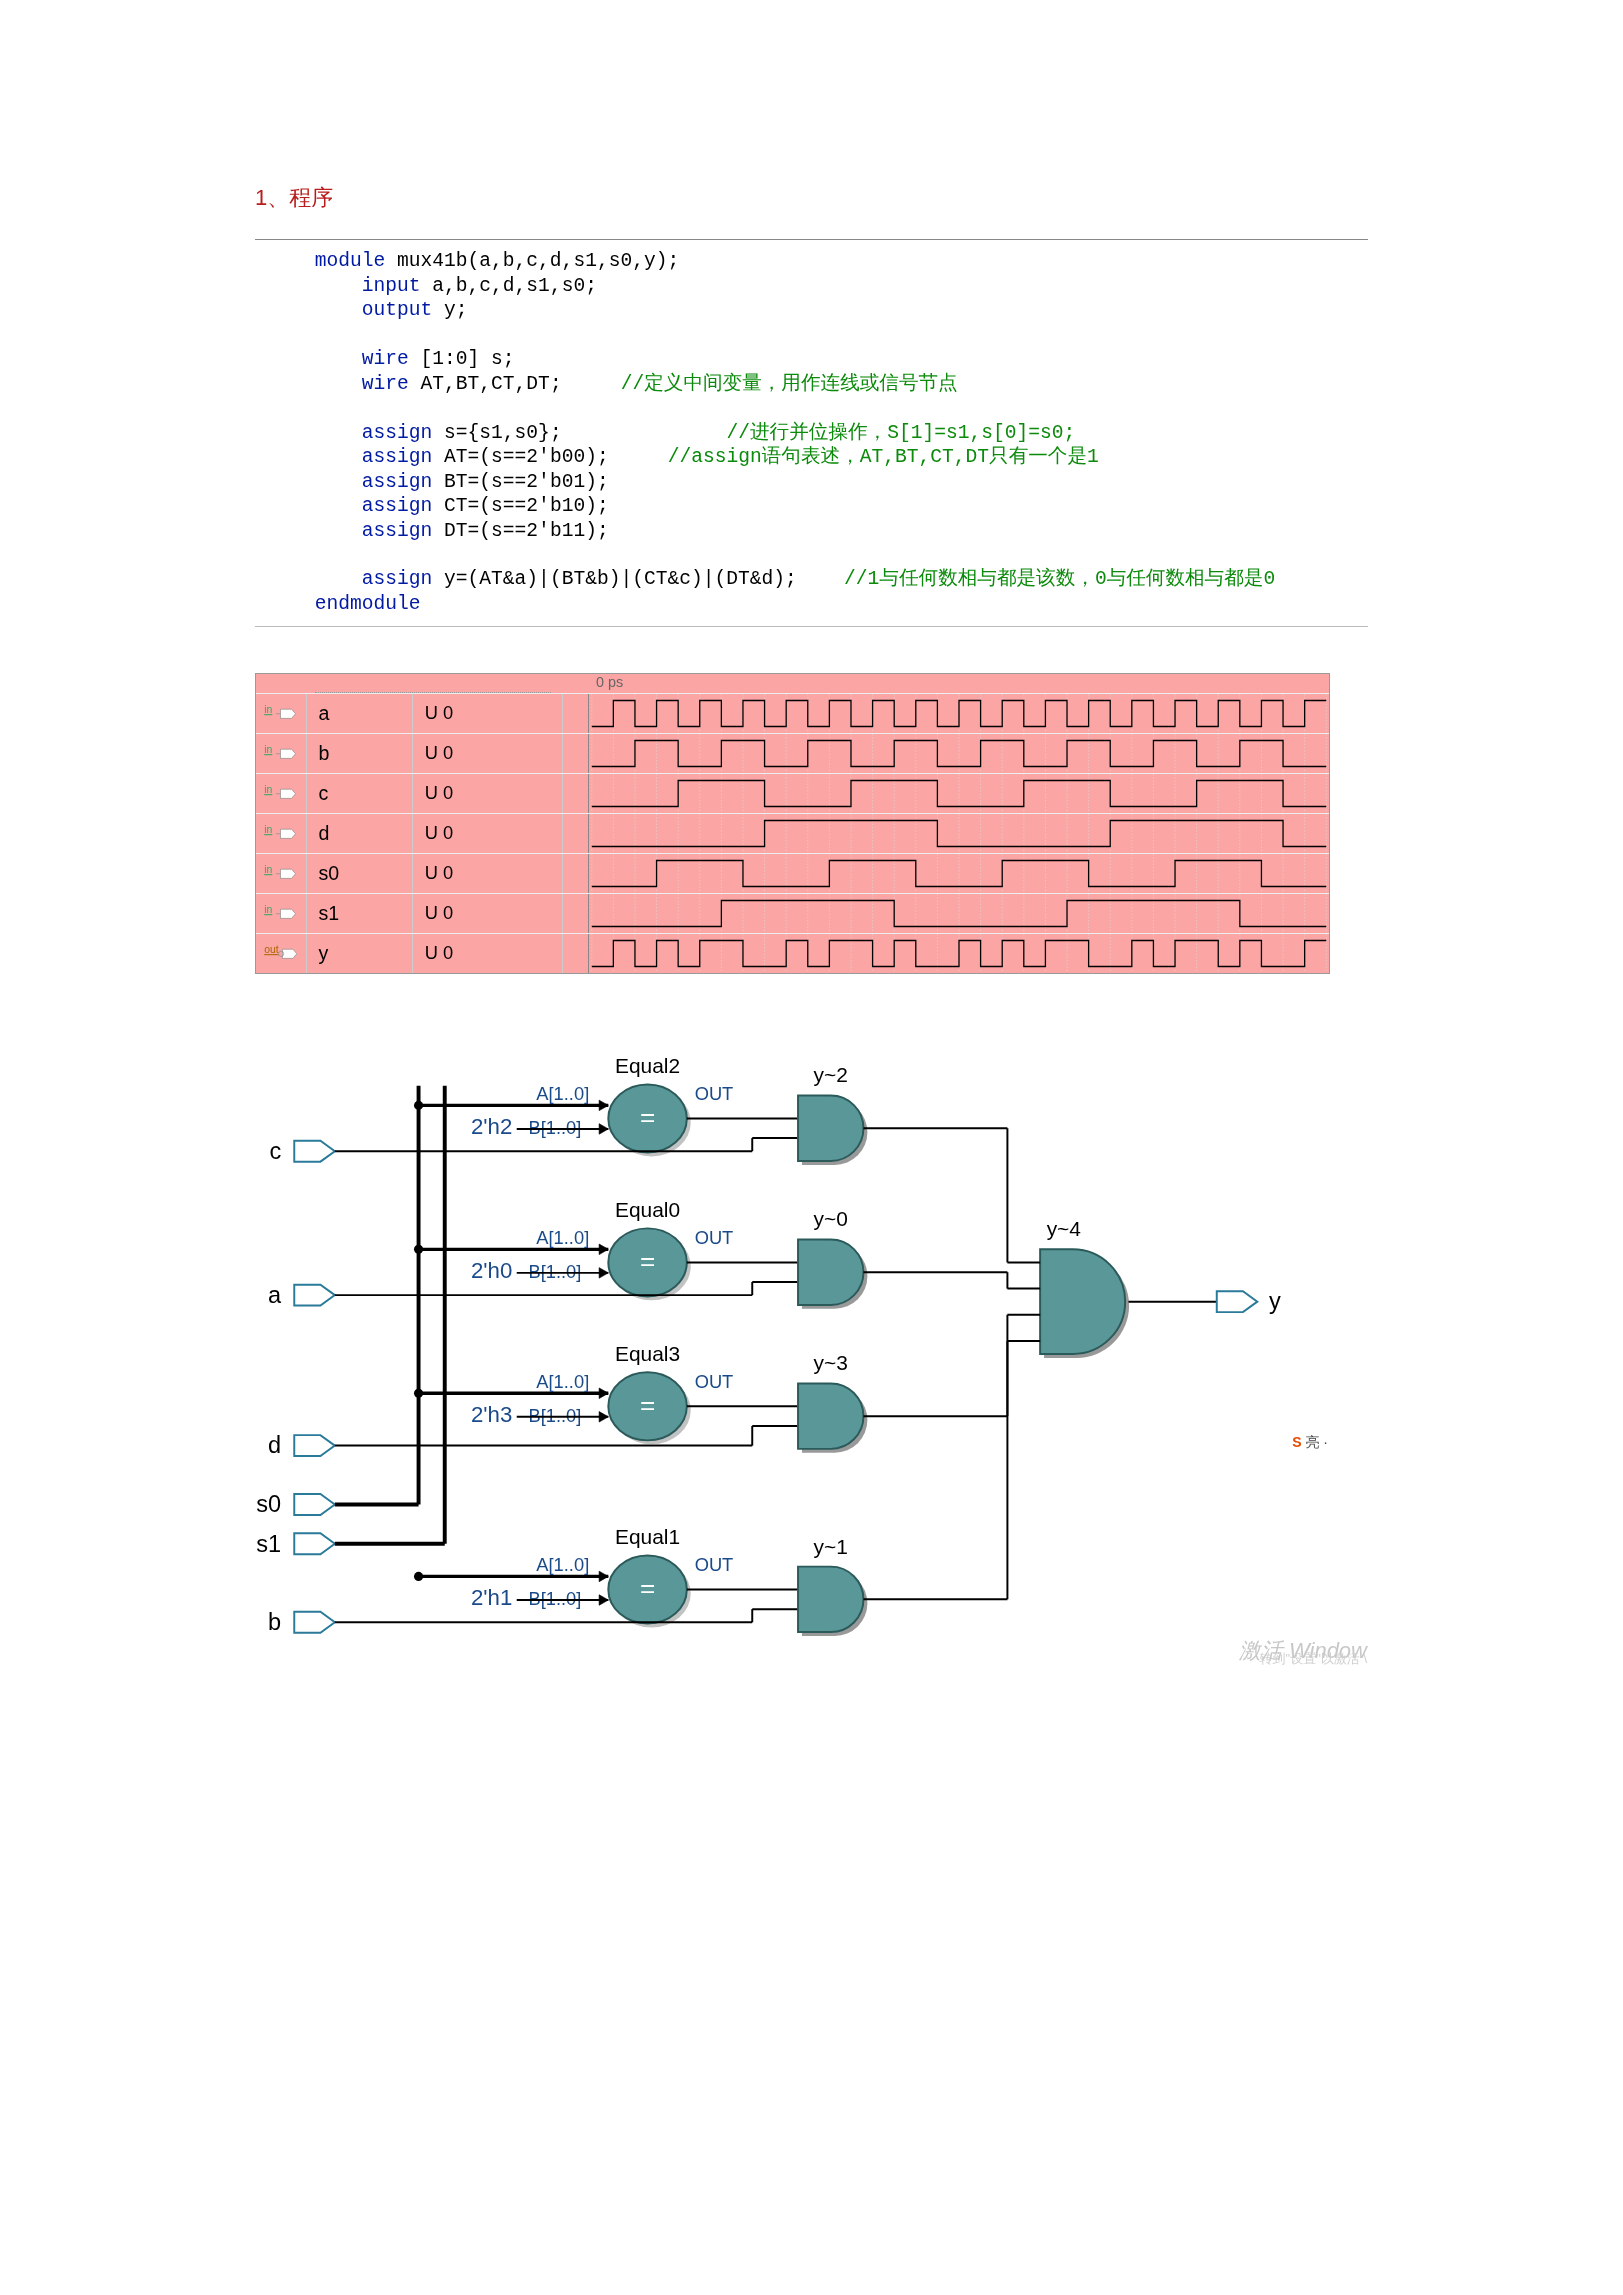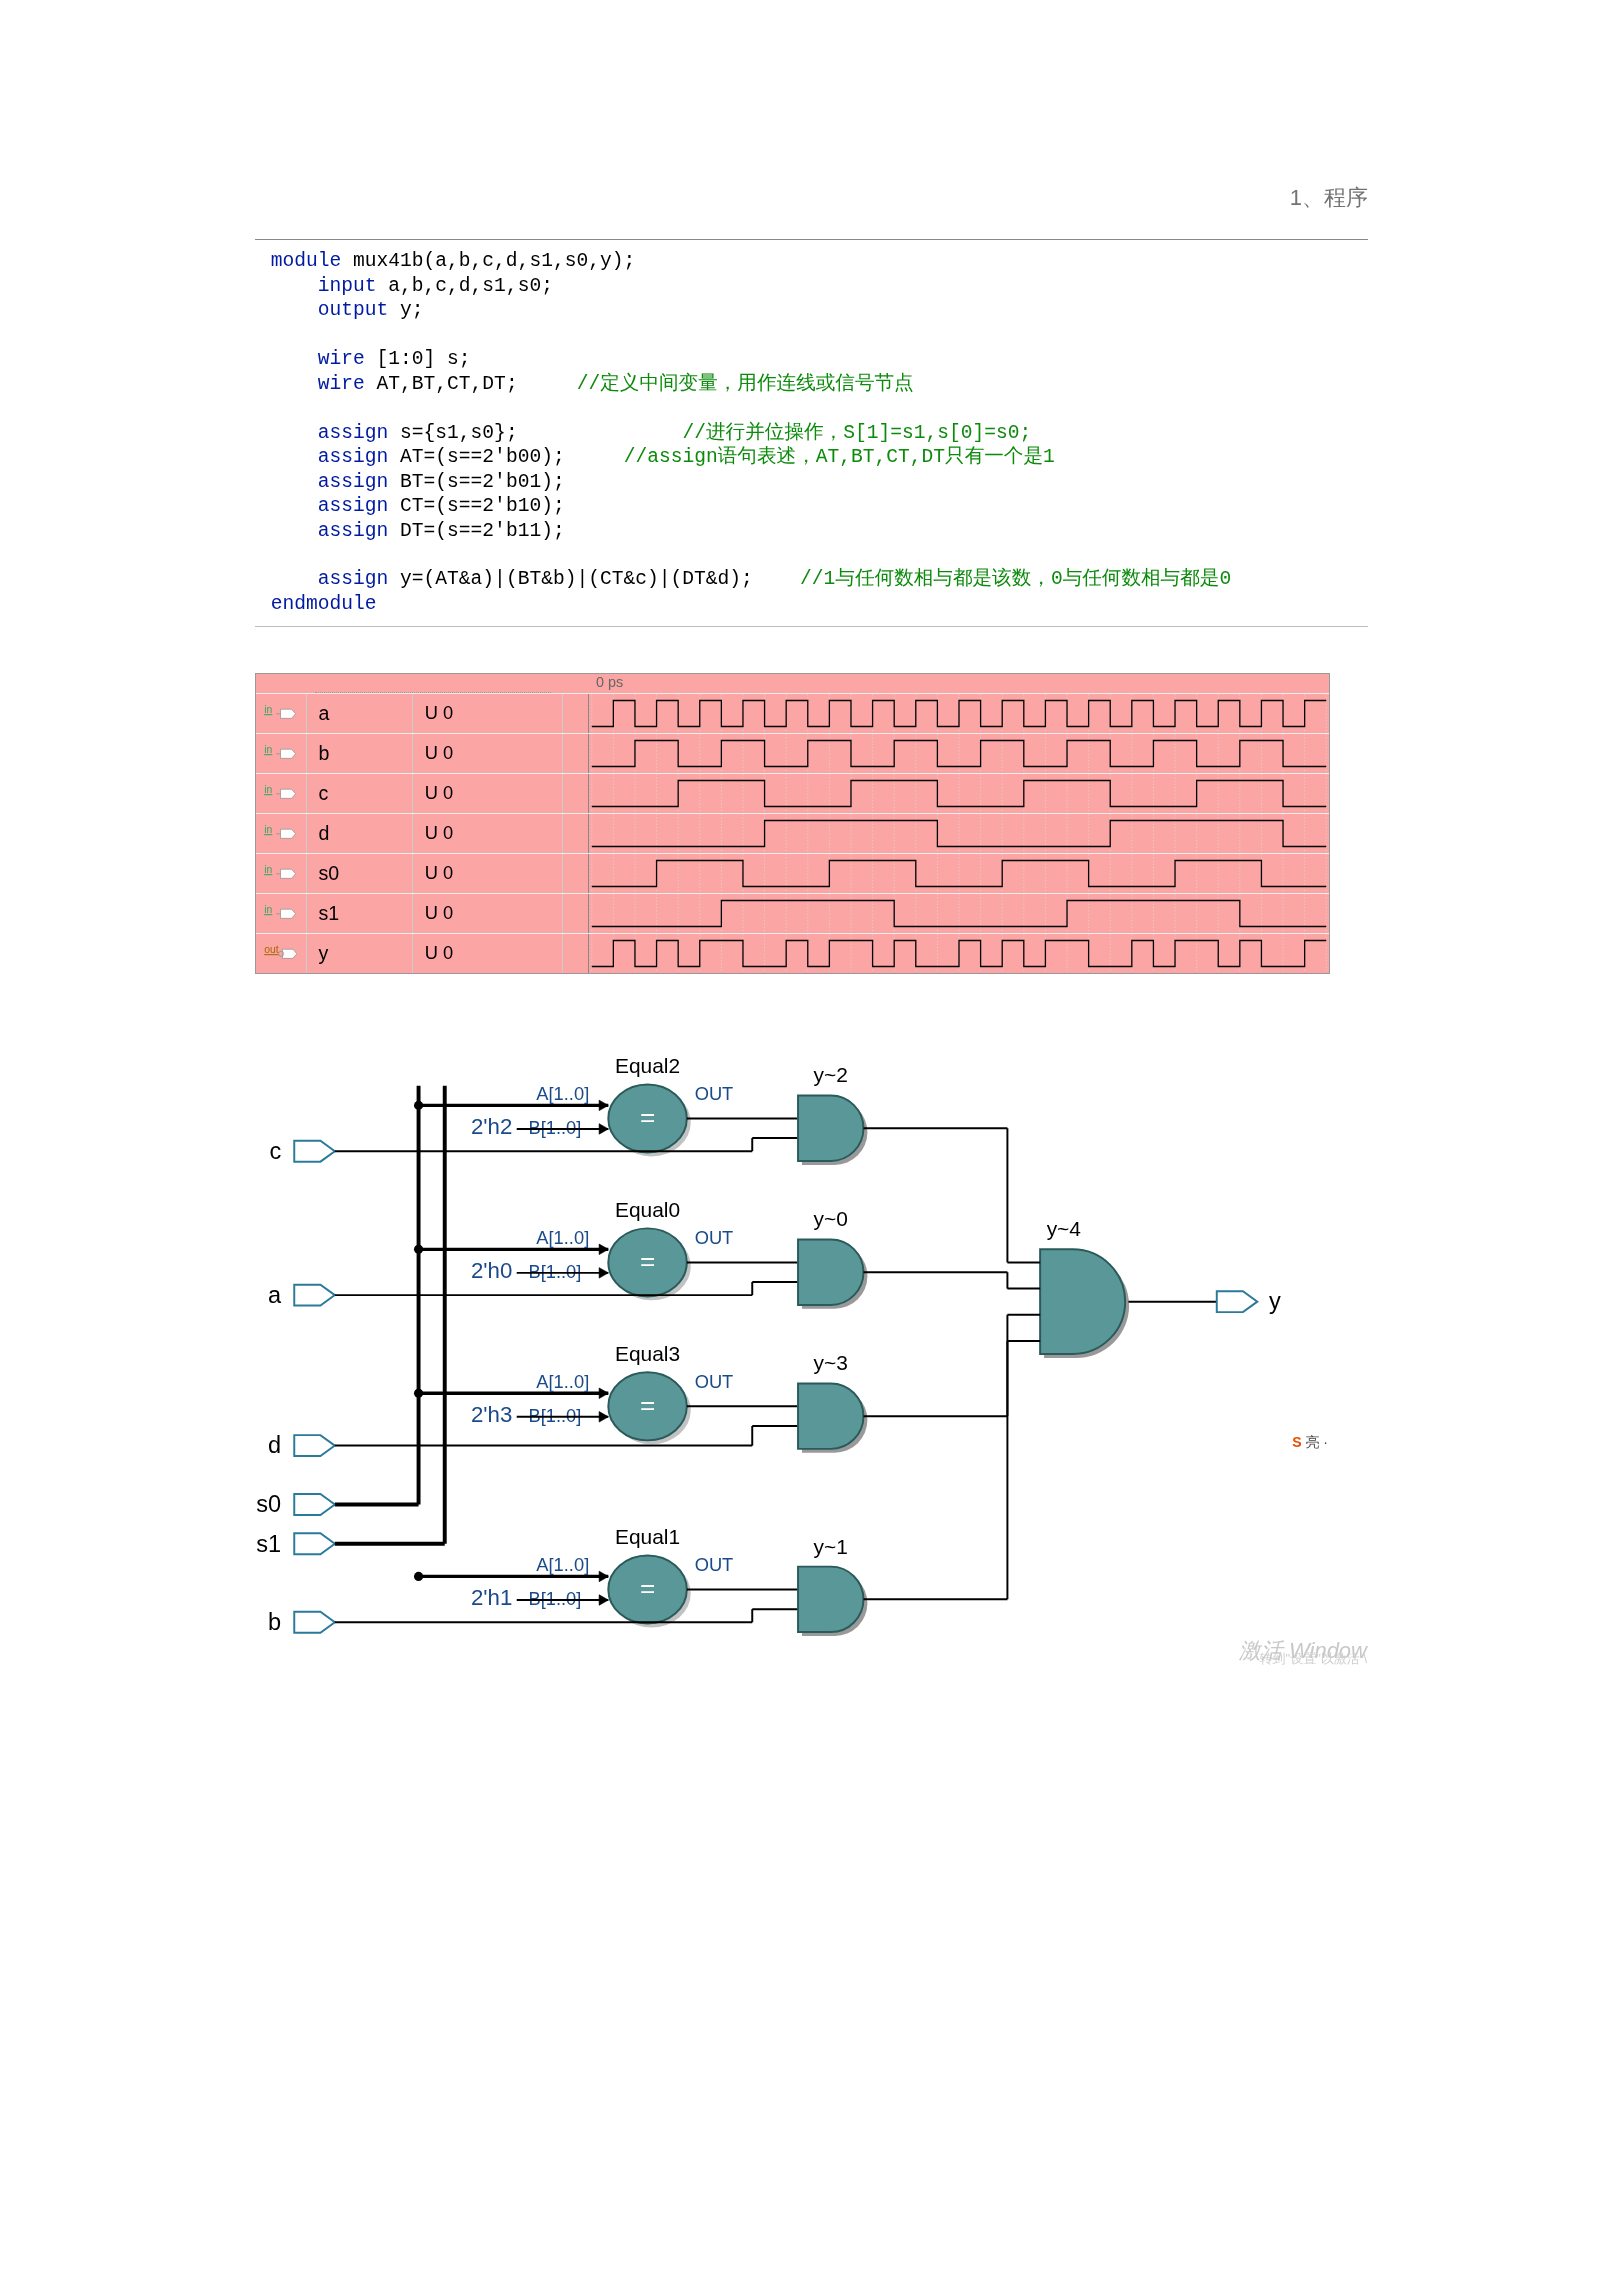--- a/index.html
+++ b/index.html
@@ -8,37 +8,36 @@
     background: #fff;
     font-family: "Microsoft YaHei", "SimSun", Arial, sans-serif;
     width: 1623px;
   }
   .page {
     padding: 183px 255px 131px 255px;
     box-sizing: border-box;
   }
   .section-title {
     font-size: 22px;
-    color: #737373;
+    color: #b91c1c;
     margin-bottom: 26px;
-    text-align: right;
   }
   
   .code-box {
     border-top: 1.3px solid #888;
     border-bottom: 1.3px solid #bbb;
     padding: 9.2px 15.7px;
     margin-bottom: 46px;
     font-family: "Consolas", "Courier New", monospace;
     font-size: 19.6px;
     line-height: 1.25;
     white-space: pre;
     color: #000;
   }
-  .code-box .kw { color: #001aa3; }
+  .code-box .kw { color: #001aa3; margin-left: 44px; }
   .code-box .cm { color: #0b8a0b; margin-left: 12px; }
   
   .wave-box {
     border: 1.3px solid #999;
     margin-bottom: 46px;
     width: 1073px;
     background: #fca5a5;
   }
   .wave-header {
     height: 18.3px;

